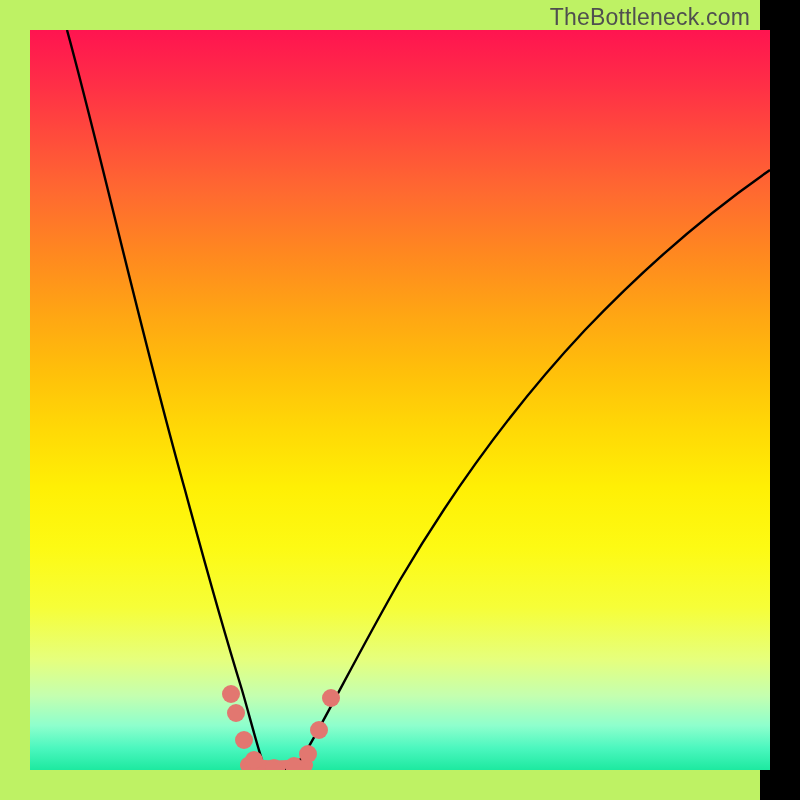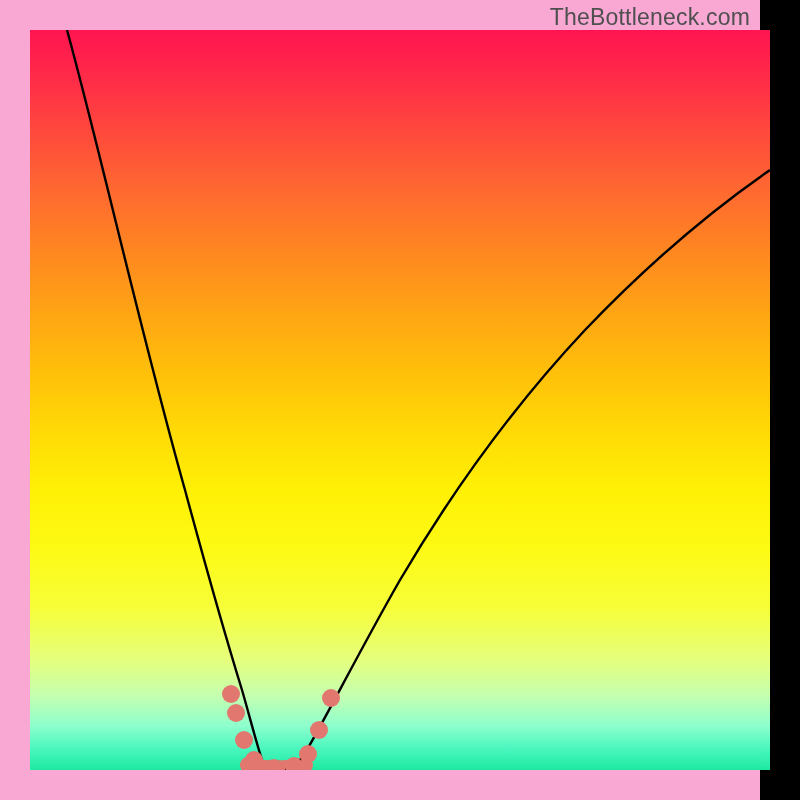--- a/index.html
+++ b/index.html
@@ -8,21 +8,21 @@
     width: 800px;
     height: 800px;
     overflow: hidden;
     background: #000;
     font-family: Arial, Helvetica, sans-serif;
   }
   .frame {
     position: relative;
     width: 760px;
     height: 800px;
-    background: #f9a8d4;
+    background: #bef264;
   }
   .watermark {
     position: absolute;
     top: 4px;
     right: 10px;
     color: #4f4f4f;
     font-size: 23px;
     font-weight: 500;
     letter-spacing: 0.2px;
     z-index: 5;

